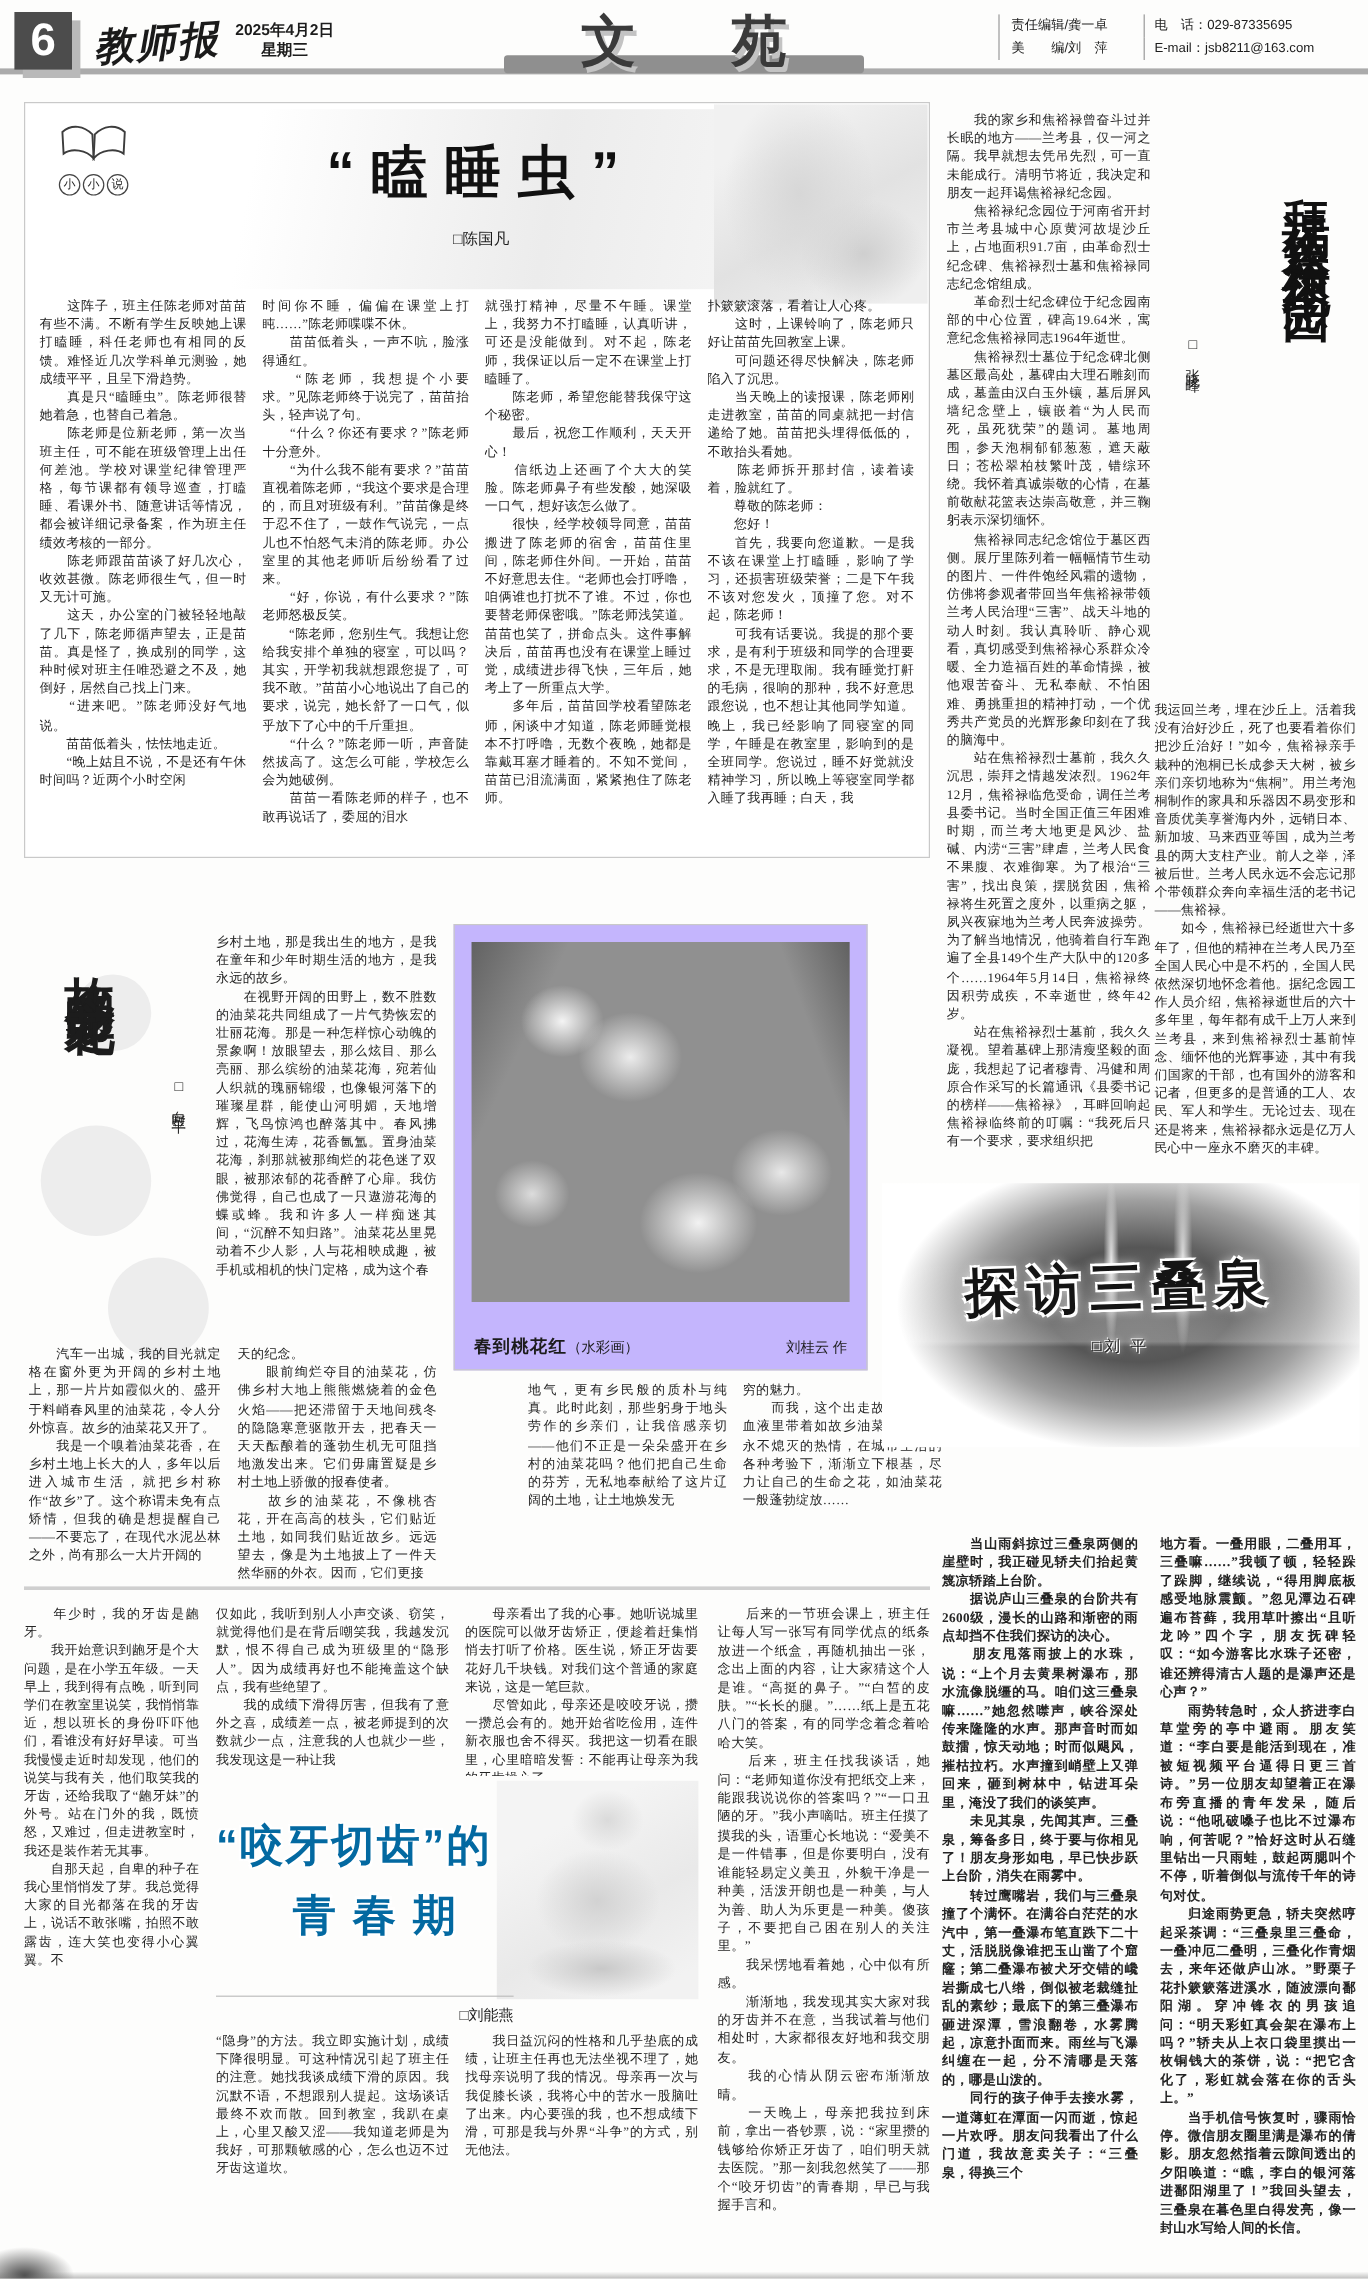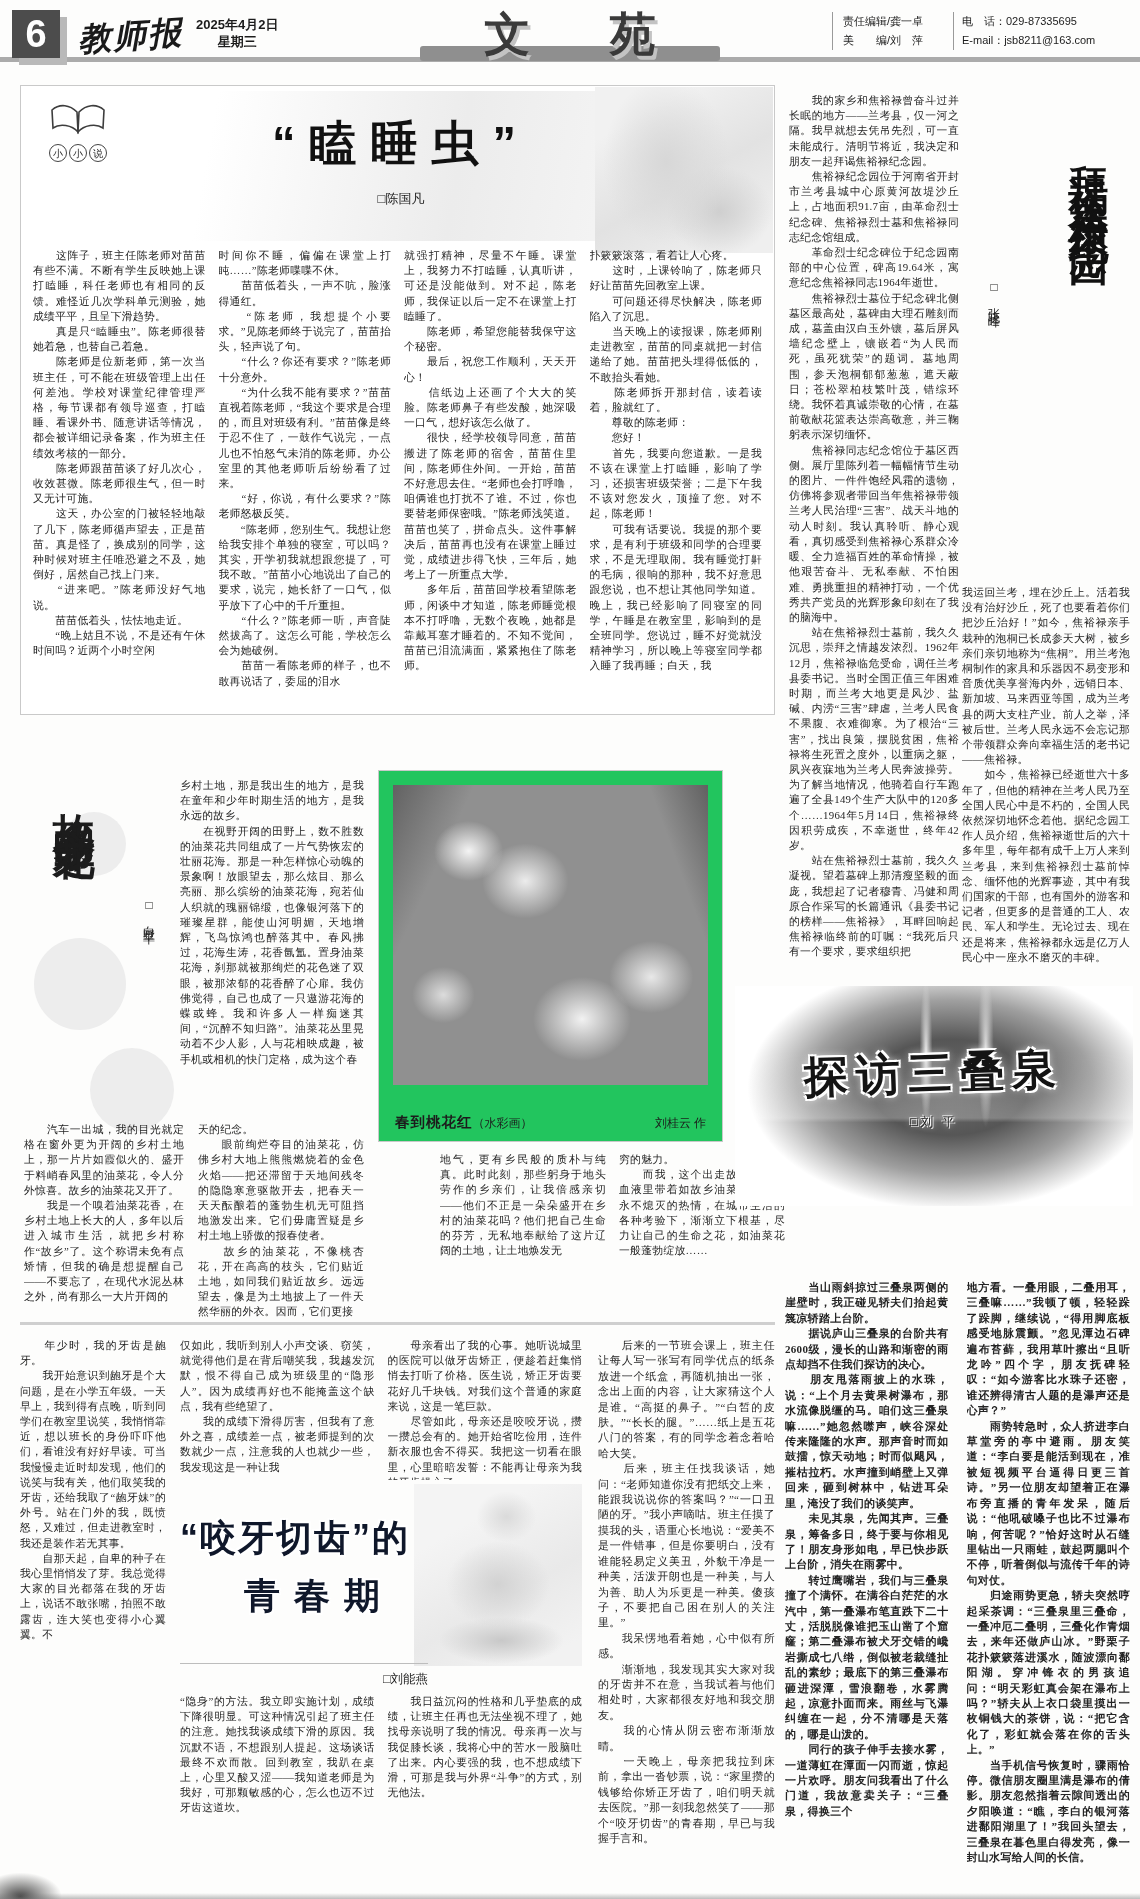--- a/index.html
+++ b/index.html
@@ -65,21 +65,21 @@
   .circ { position:absolute; border-radius:50%; background:#ededed; }
   .art3 .vtitle { position:absolute; left:26px; top:10px; height:350px; writing-mode:vertical-rl;
                   text-orientation:upright; font-size:42px; font-weight:900; letter-spacing:4px; z-index:2; }
   .art3 .vbyline { position:absolute; left:120px; top:128px; writing-mode:vertical-rl;
                   text-orientation:upright; font-size:12px; letter-spacing:4px; z-index:2; }
   .art3 .colA { position:absolute; left:160px; top:8px; width:184px; height:332px; z-index:2; }
   .art3 .colB { position:absolute; left:4px; top:352px; width:160px; height:200px; }
   .art3 .colC { position:absolute; left:178px; top:352px; width:166px; height:200px; }
 
   
-  .painting { position:absolute; left:378px; top:770px; width:345px; height:372px; border:1px solid #c9c9c9; background:#22c55e; }
+  .painting { position:absolute; left:378px; top:770px; width:345px; height:372px; border:1px solid #c9c9c9; background:#c4b5fd; }
   .painting .img { position:absolute; left:14px; right:14px; top:14px; height:300px; background:
        radial-gradient(46px 40px at 24% 22%, #f4f4f4 0%, rgba(244,244,244,0) 75%),
        radial-gradient(60px 52px at 42% 32%, #ececec 0%, rgba(236,236,236,0) 72%),
        radial-gradient(70px 60px at 60% 78%, #f2f2f2 0%, rgba(242,242,242,0) 70%),
        radial-gradient(56px 48px at 82% 64%, #e8e8e8 0%, rgba(232,232,232,0) 75%),
        radial-gradient(40px 36px at 16% 70%, #dcdcdc 0%, rgba(220,220,220,0) 78%),
        linear-gradient(115deg, rgba(60,60,60,.55) 0%, rgba(60,60,60,0) 18%),
        linear-gradient(250deg, rgba(50,50,50,.5) 0%, rgba(50,50,50,0) 14%),
        #909090; }
   .painting .cap { position:absolute; left:16px; right:16px; bottom:9px; display:flex;
@@ -116,21 +116,21 @@
   .art5 .minirow .coltext { flex:1; }
   .art5 .topminis { height:142px; }
   .art5 .botminis { height:198px; }
   .t5block { position:relative; height:214px; }
   .t5photo { position:absolute; right:0; top:4px; width:168px; height:182px;
        background:
          radial-gradient(40px 34px at 55% 18%, #dadada 0%, rgba(218,218,218,0) 75%),
          radial-gradient(72px 60px at 50% 55%, #d2d2d2 0%, rgba(210,210,210,0) 72%),
          radial-gradient(80px 30px at 52% 86%, #c8c8c8 0%, rgba(200,200,200,0) 78%),
          linear-gradient(150deg,#f4f4f4 25%,#e9e9e9 60%,#f2f2f2 90%); }
-  .t5l1,.t5l2 { position:absolute; font-family:"Liberation Sans",sans-serif; font-weight:900; color:#0f172a;
+  .t5l1,.t5l2 { position:absolute; font-family:"Liberation Sans",sans-serif; font-weight:900; color:#0369a1;
        font-size:36px; letter-spacing:2px;
        text-shadow:-2px -2px 0 #fff, 2px -2px 0 #fff, -2px 2px 0 #fff, 2px 2px 0 #fff, 0 0 8px #fff; z-index:2; }
   .t5l1 { left:0; top:34px; }
   .t5l2 { left:64px; top:92px; letter-spacing:14px; }
   .t5rule { position:absolute; left:0; bottom:30px; width:248px; height:1px; background:#bdbdbd; }
   .t5byline { position:absolute; left:0; bottom:6px; width:248px; text-align:right; font-size:12.5px; }
   .art5 .c5 { position:absolute; left:578px; top:0; width:177px; height:556px; font-size:11px; line-height:15.4px; }
 
   
   .smudge { position:absolute; left:-18px; bottom:-22px; width:110px; height:70px;

